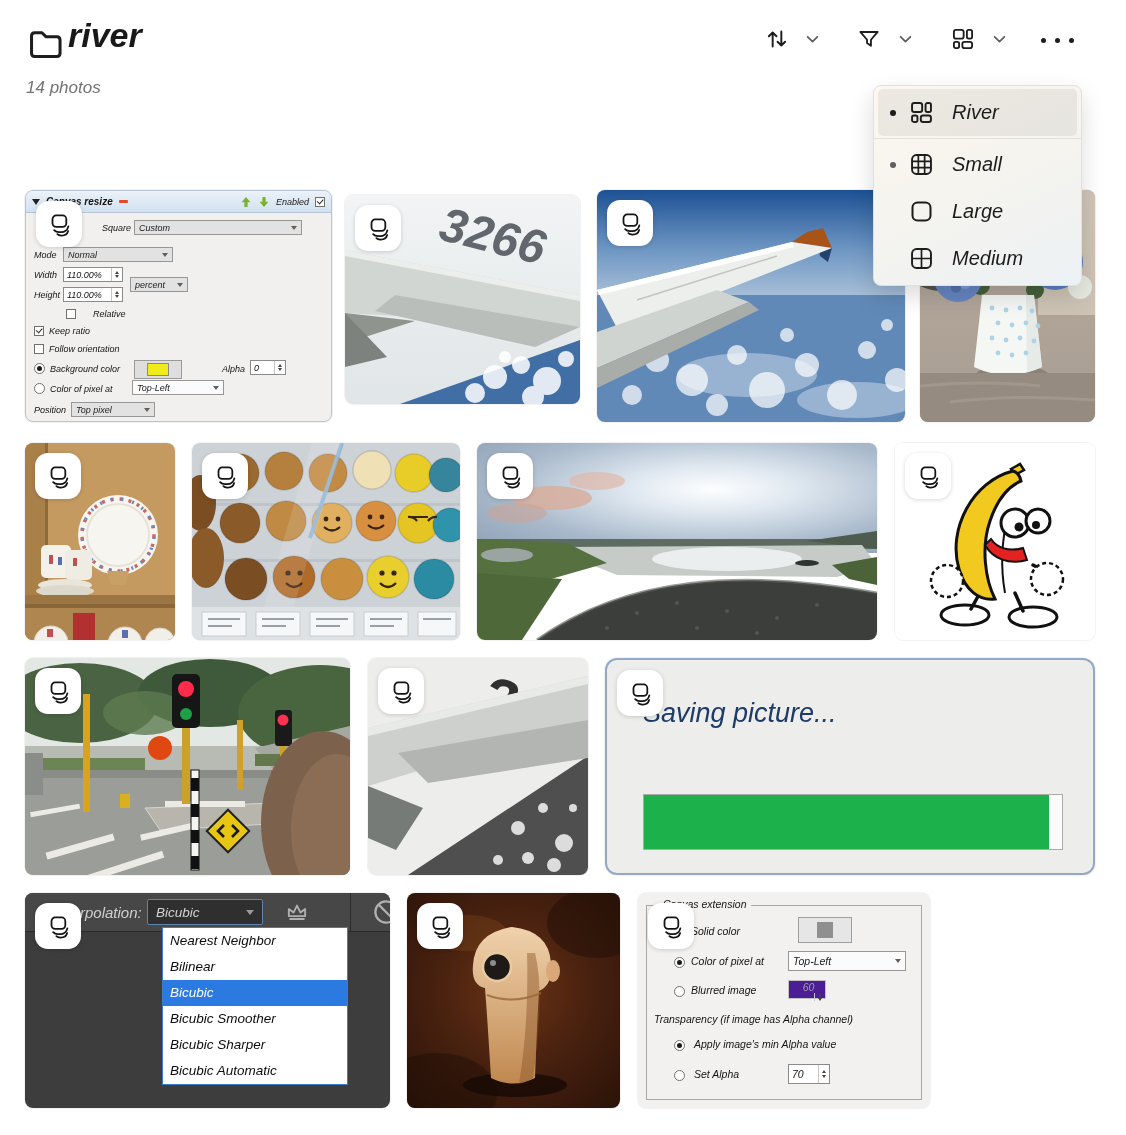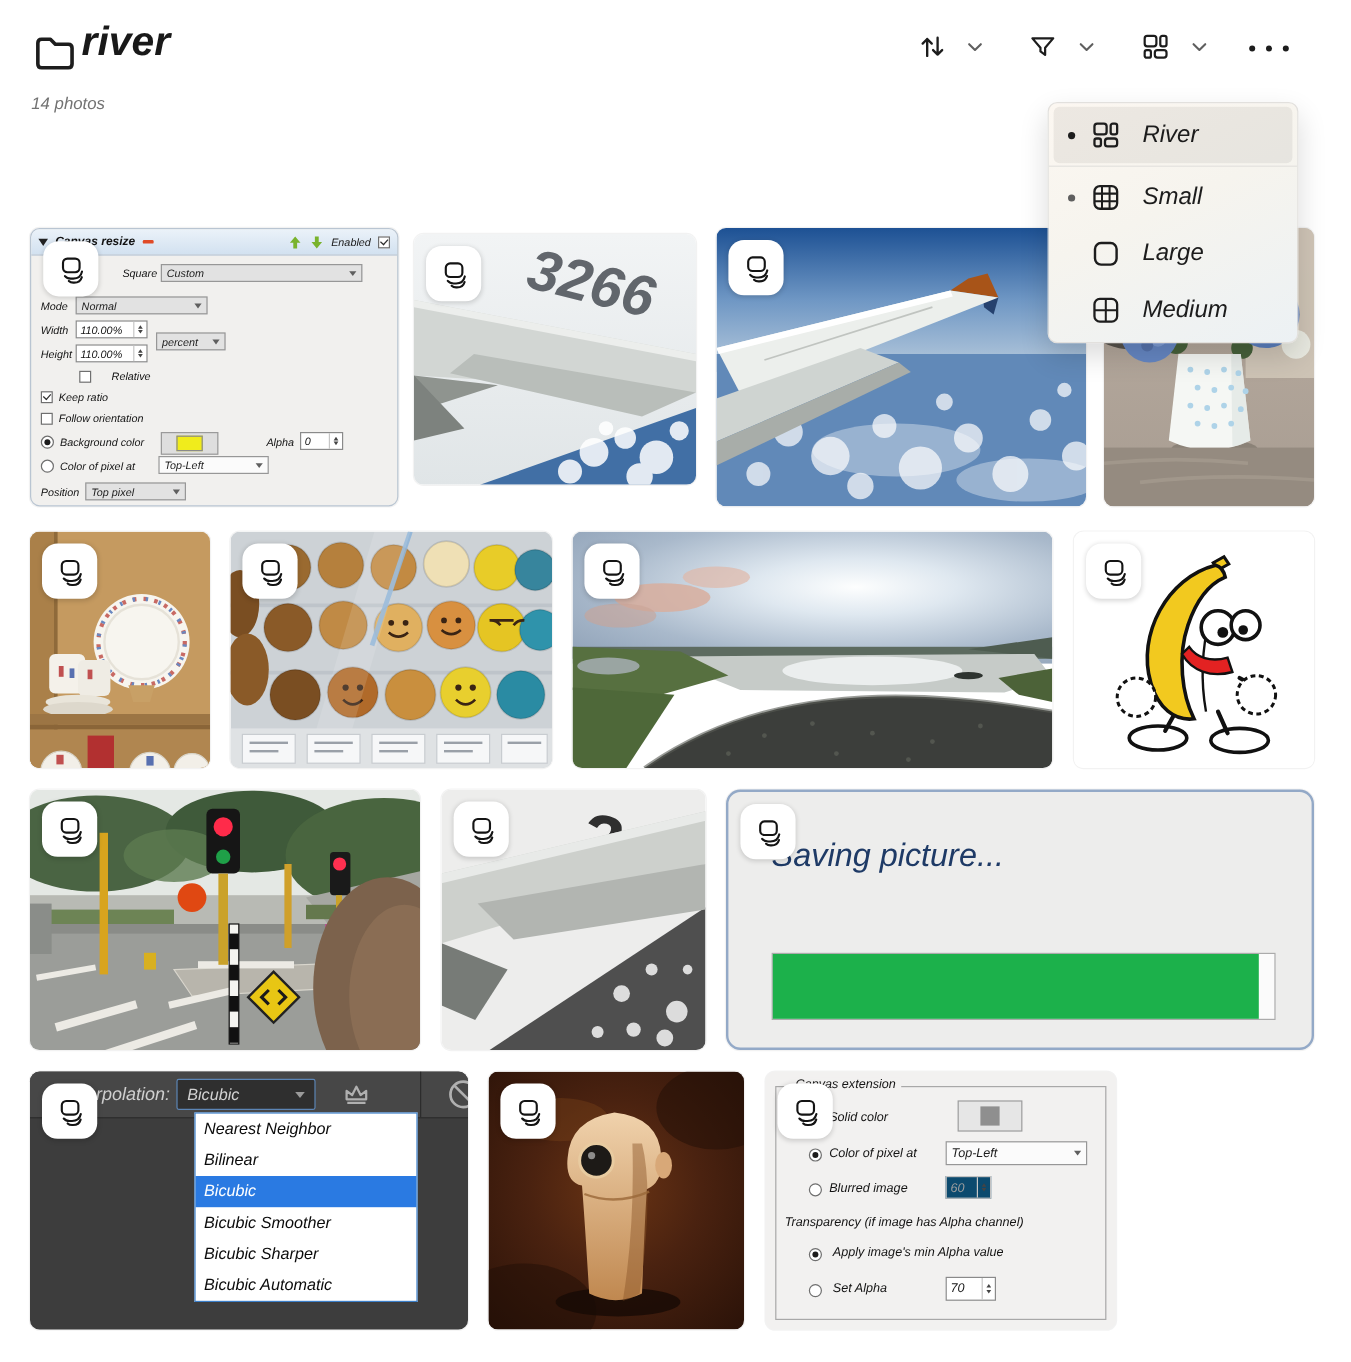--- a/index.html
+++ b/index.html
@@ -2,21 +2,21 @@
 <html><head>
 <meta charset="utf-8">
 <style>
   html,body{margin:0;padding:0;background:#fff;}
   #app{position:relative;width:1126px;height:1135px;background:#ffffff;overflow:hidden;
        font-family:"Liberation Sans",sans-serif;color:#191919;font-style:italic;}
   svg{display:block}
   
   .hdr-folder{position:absolute;left:26px;top:24px;}
   .hdr-title{position:absolute;left:68px;top:16px;font-size:34px;font-weight:700;color:#191919;}
-  .hdr-sub{position:absolute;left:26px;top:78px;font-size:14px;color:#737373;}
+  .hdr-sub{position:absolute;left:26px;top:78px;font-size:17px;color:#737373;}
   
   .tbtn{position:absolute;cursor:pointer;}
   .dots{display:flex;gap:9px;align-items:center;height:24px;}
   .dots i{width:5px;height:5px;border-radius:50%;background:#1d1d1d;}
   
   .menu{position:absolute;left:873px;top:85px;width:207px;z-index:30;
         background:linear-gradient(155deg,#fcf7f1 0%,#f6f4ee 45%,#ecf1f4 100%);
         border:1px solid #e2e0dd;border-radius:8px;box-shadow:0 10px 24px rgba(0,0,0,.14);
         padding:3px 0;}
   .mitem{height:47px;margin:0 4px;display:flex;align-items:center;border-radius:5px;cursor:pointer;}
@@ -37,21 +37,21 @@
   
   .wlabel{position:absolute;font-size:9px;color:#141414;white-space:nowrap;}
   .wsel{position:absolute;background:#e2e2e2;border:1px solid #979797;box-sizing:border-box;
         height:15px;display:flex;align-items:center;justify-content:space-between;
         padding:0 4px;font-size:9px;color:#1c1c1c;}
   .wsel.white{background:#fbfbfb;}
   .wsel .ca{width:0;height:0;border-left:3px solid transparent;border-right:3px solid transparent;
             border-top:4px solid #5f5f5f;margin-left:4px;}
   .wspin{position:absolute;background:#fff;border:1px solid #8a8a8a;box-sizing:border-box;height:15px;
          display:flex;align-items:center;font-size:9px;color:#141414;padding-left:3px;}
-  .wspin.dis{background:#0c4a6e;border-color:#c2c2c2;color:#9e9e9e;}
+  .wspin.dis{background:#4c1d95;border-color:#c2c2c2;color:#9e9e9e;flex-direction:column;}
   .wspin .arr{margin-left:auto;width:10px;height:100%;border-left:1px solid #c6c6c6;display:flex;
               flex-direction:column;align-items:center;justify-content:center;gap:1.5px;}
   .arr b{display:block;width:0;height:0;border-left:2.5px solid transparent;border-right:2.5px solid transparent;}
   .arr b.up{border-bottom:3.5px solid #444}.arr b.dn{border-top:3.5px solid #444}
   .wcheck{position:absolute;width:10px;height:10px;background:#fff;border:1px solid #6f6f6f;box-sizing:border-box;}
   .wcheck.checked::after{content:"";position:absolute;left:1px;top:1px;width:5px;height:2.5px;
         border-left:1.6px solid #2c2c2c;border-bottom:1.6px solid #2c2c2c;transform:rotate(-48deg);}
   .wradio{position:absolute;width:11px;height:11px;border-radius:50%;background:#fff;
           border:1px solid #6f6f6f;box-sizing:border-box;}
   .wradio.sel::after{content:"";position:absolute;left:2px;top:2px;width:5px;height:5px;border-radius:50%;background:#1c1c1c;}

